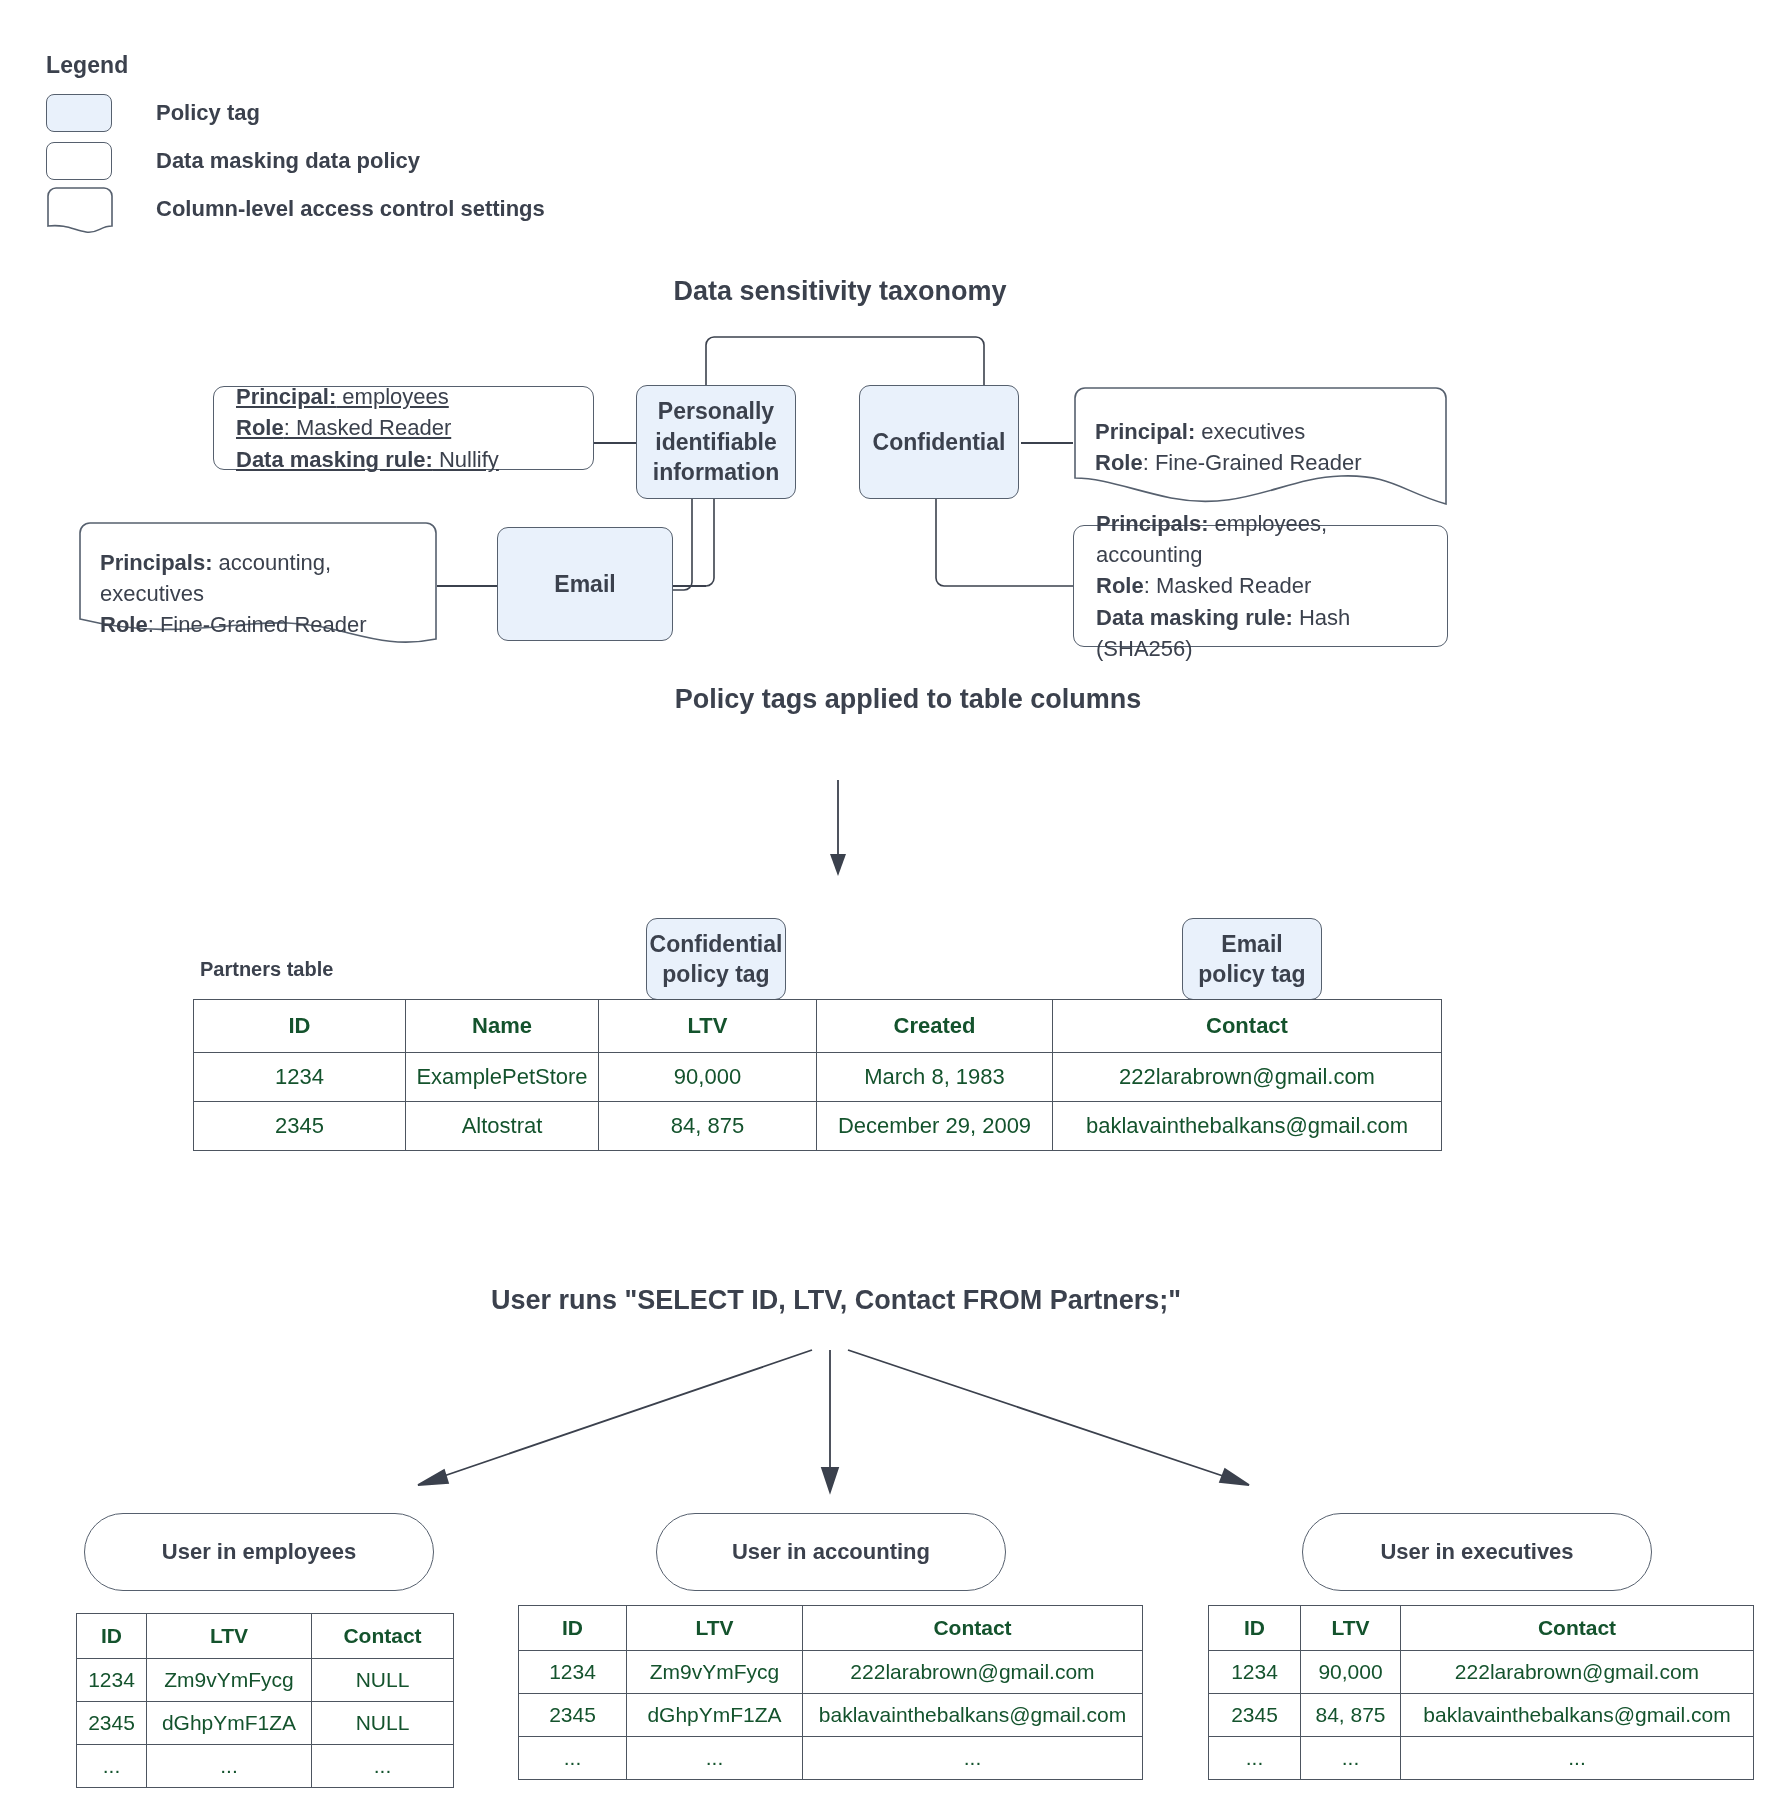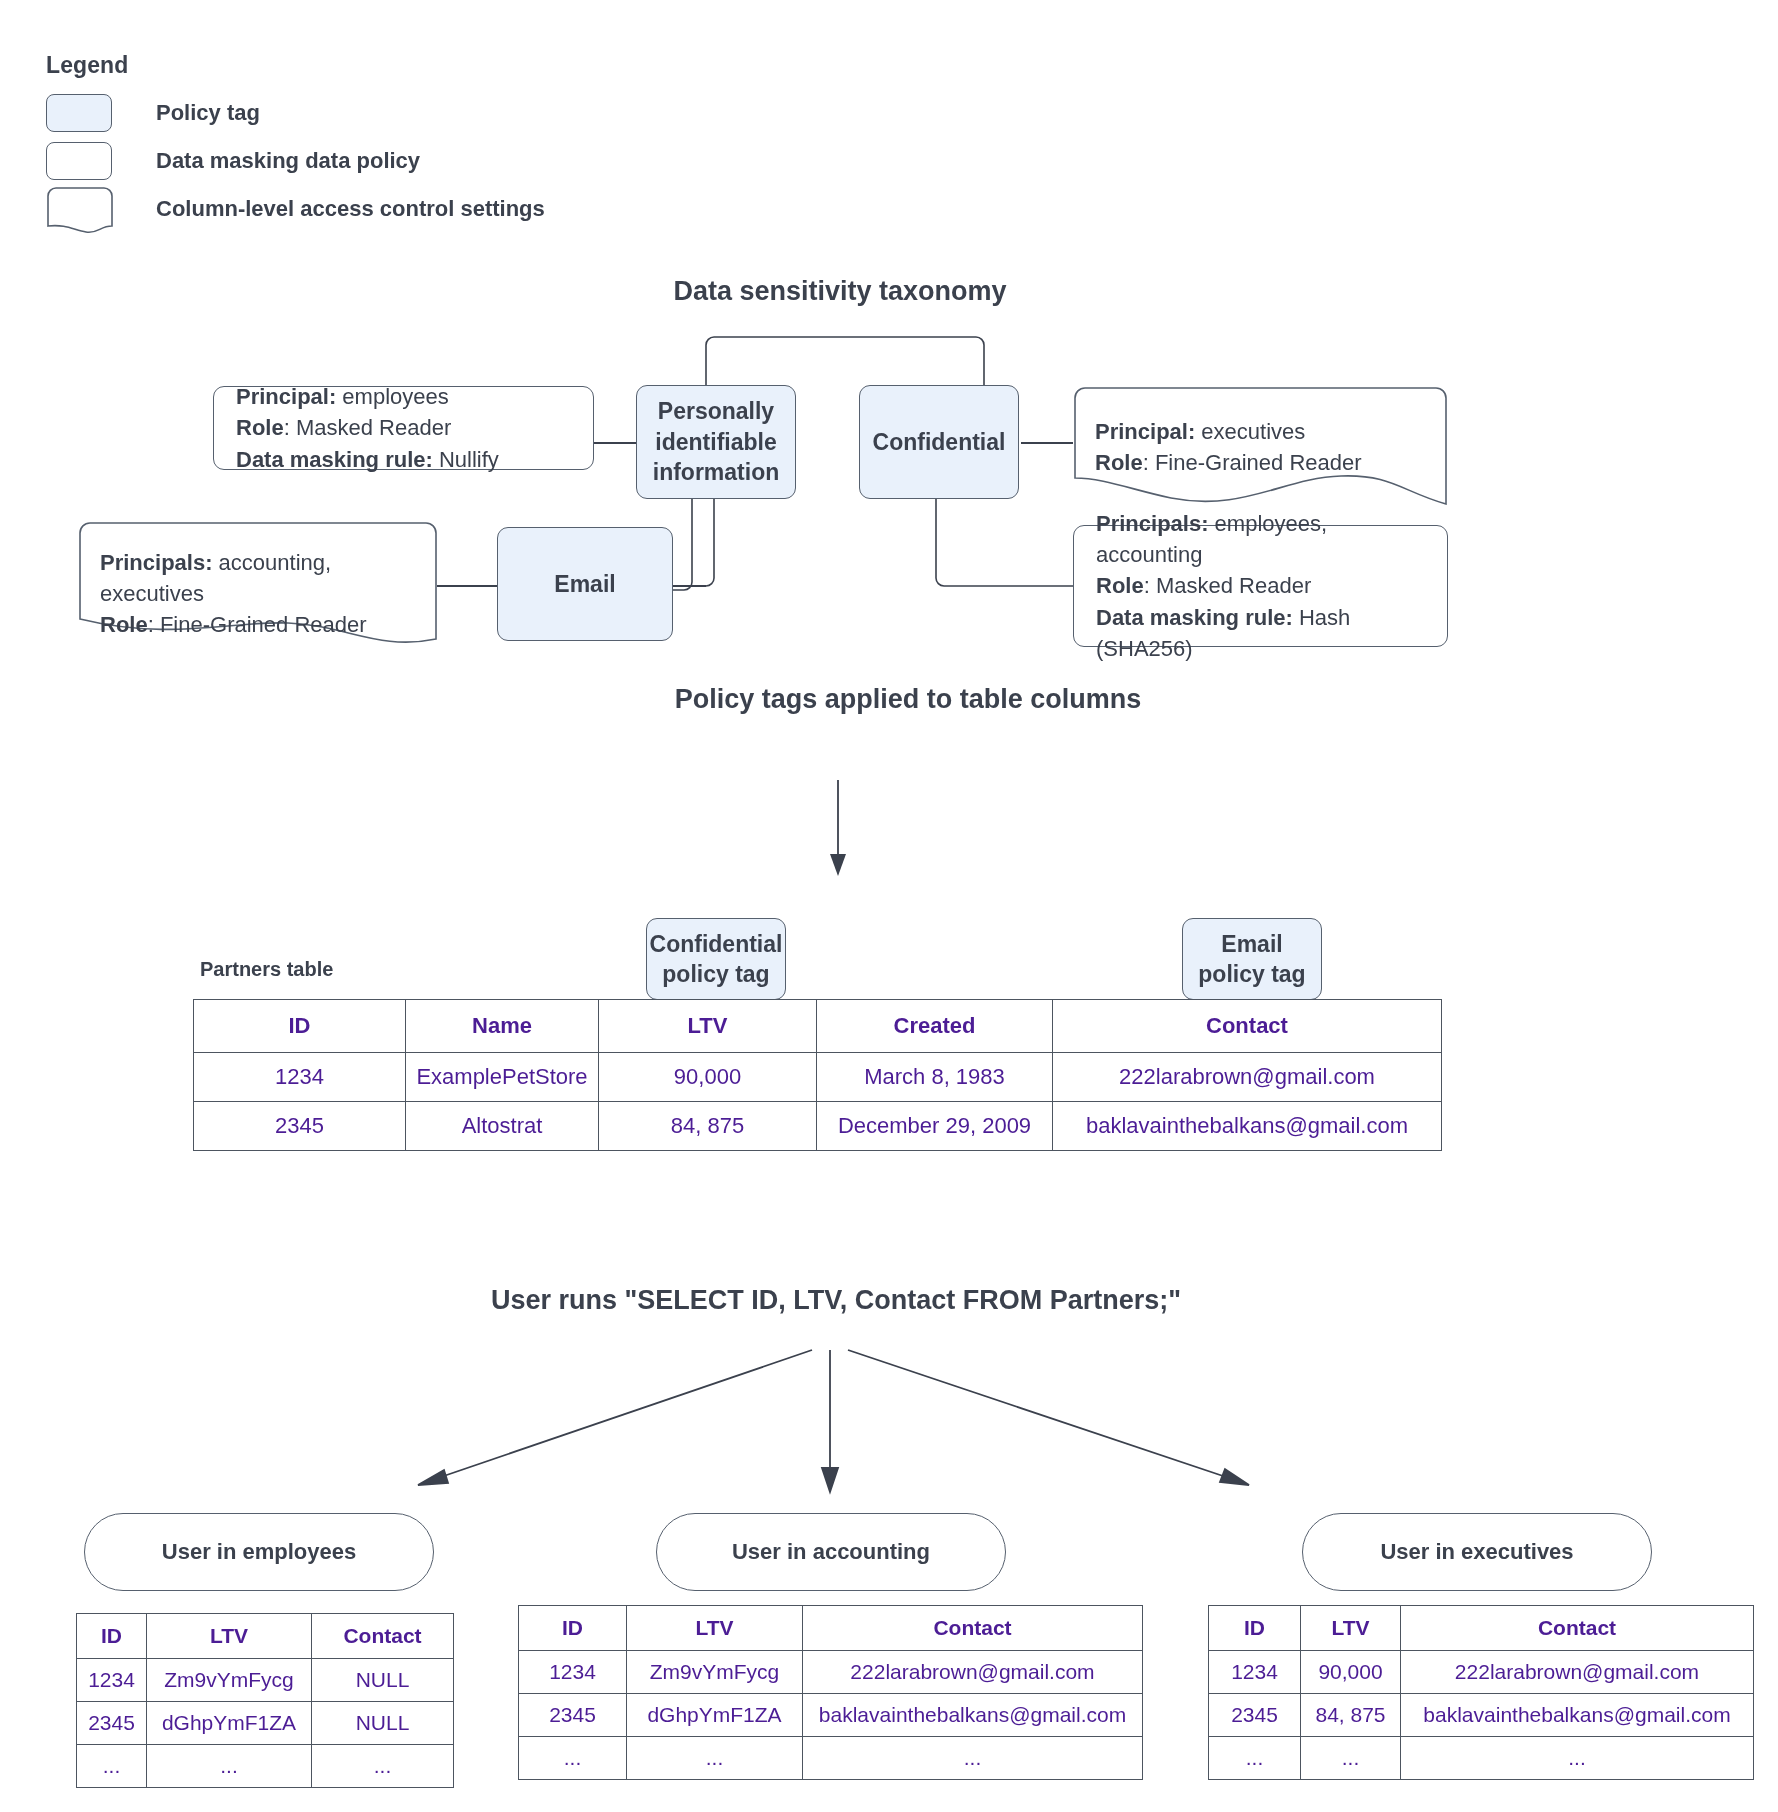--- a/index.html
+++ b/index.html
@@ -75,21 +75,21 @@
 
   
   table.grid {
     border-collapse: collapse;
     table-layout: fixed;
     background: #fff;
   }
   table.grid th, table.grid td {
     border: 1.4px solid #4d5560;
     text-align: center;
-    color: #4c1d95;
+    color: #14532d;
     font-size: 21px;
     font-weight: normal;
     padding: 0 6px;
     overflow: hidden;
     white-space: nowrap;
   }
   table.grid th { font-weight: bold; }
 
   
   #partners-table { width: 1082px; }
@@ -174,21 +174,21 @@
 </div>
 
 <div class="abs node tag" style="left:859px; top:385px; width:160px; height:114px;">
   <span>Confidential</span>
 </div>
 
 <div class="abs node tag" style="left:497px; top:527px; width:176px; height:114px;">
   <span>Email</span>
 </div>
 
-<div class="abs node policy" style="left:213px; top:386px; width:381px; height:84px;">
+<div class="abs node policy" style="left:213px; top:386px; width:381px; height:84px;text-decoration:underline;">
   <div>
     <div><b>Principal:</b><span> employees</span></div>
     <div><b>Role</b><span>: Masked Reader</span></div>
     <div><b>Data masking rule:</b><span> Nullify</span></div>
   </div>
 </div>
 
 <div class="abs node wavebox" style="left:78px; top:521px; width:360px; height:125px;">
   <svg width="360" height="125" viewBox="0 0 360 125" style="position:absolute;left:0;top:0;">
     <path d="M2,12 A10,10 0 0 1 12,2 L348,2 A10,10 0 0 1 358,12 L358,118

